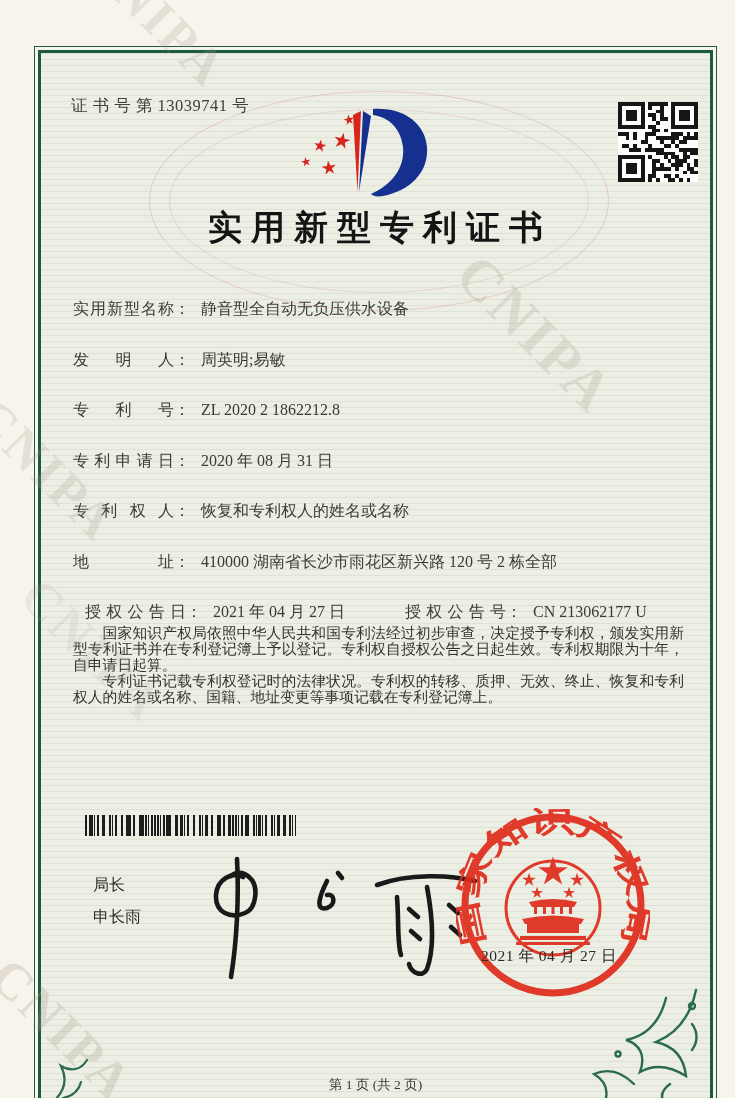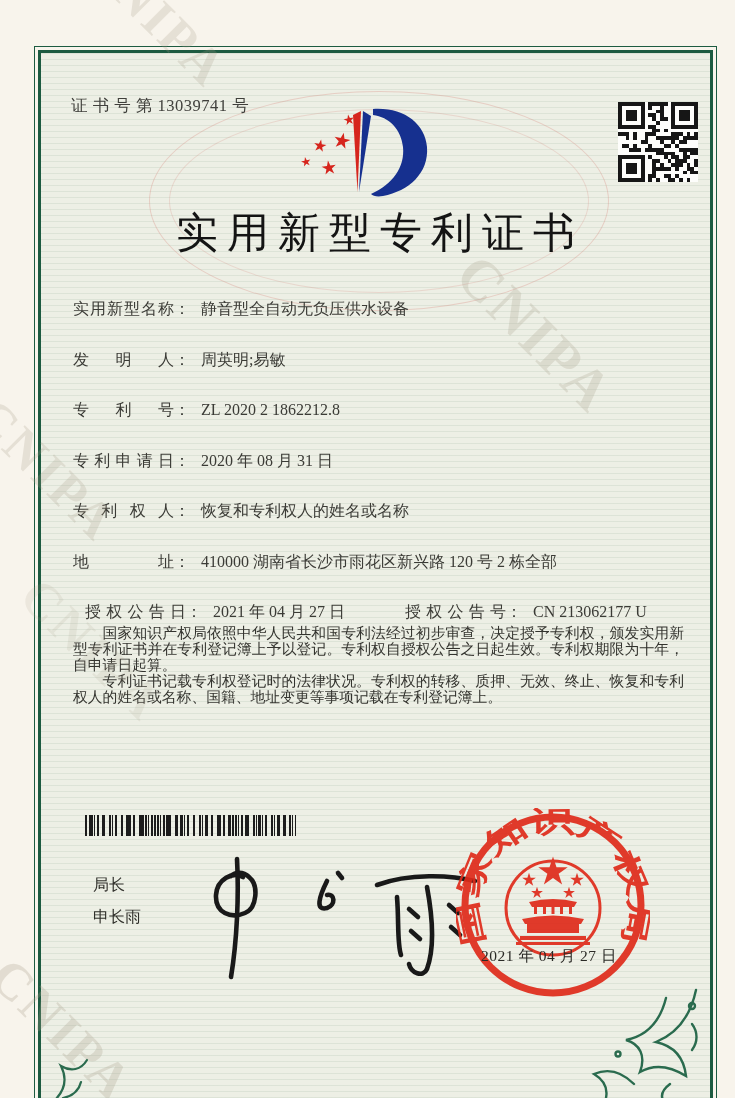--- a/index.html
+++ b/index.html
@@ -28,21 +28,21 @@
   .g1 { left:108px; top:38px;  width:460px; height:220px; }
   .g2 { left:128px; top:56px;  width:420px; height:184px; border-color:rgba(214,128,120,.22); }
 
   .cert-no { position:absolute; left:30px; top:42px; font-size:16.5px; color:#40403c; letter-spacing:.5px; }
 
   .logo { position:absolute; left:252px; top:52px; width:164px; height:94px; }
 
   .qr { position:absolute; left:577px; top:49px; width:80px; height:80px; background:#fdfdfb; }
 
   .title { position:absolute; left:0; top:152px; width:100%; text-align:center;
-           font-size:42px; font-weight:normal; color:#141414; letter-spacing:9px; text-indent:9px; }
+           font-size:34px; font-weight:bold; color:#141414; letter-spacing:9px; text-indent:9px; }
 
   .fields { position:absolute; left:32px; top:246px; right:26px; font-size:16px; color:#3b3b36; }
   .row { margin-bottom:29.5px; white-space:nowrap; }
   .lab { display:inline-block; width:101px; text-align:justify; text-align-last:justify; vertical-align:top; }
   .val { margin-left:11px; }
   .grant { display:flex;margin-left:12px; }
   .grant .grp-left { width:320px; }
 
   .paras { position:absolute; left:32px; top:572px; right:26px; font-size:14.8px; color:#33332e;
            line-height:16px; text-align:justify; }
@@ -428,16 +428,17 @@
       <path d="M 98,100 C 90,106 88,112 92,118"></path>
       <path d="M 120,40 C 126,48 126,58 120,66"></path>
       <circle cx="120" cy="22" r="3"></circle>
       <circle cx="46" cy="70" r="2.5"></circle>
     </svg>
     <svg class="flourish-bl" viewBox="0 0 52 60" fill="none" stroke="#2a6b4e" stroke-width="2.2" stroke-linecap="round">
       <path d="M 6,56 C 16,46 18,34 12,22 C 22,28 32,26 38,16"></path>
       <path d="M 14,54 C 24,52 30,46 32,38"></path>
     </svg>
 
+    <div class="page-info">第 1 页 (共 2 页)</div>
   </div>
 
   <div class="note">其他事项参见续页</div>
 </div>
 
 </body></html>

